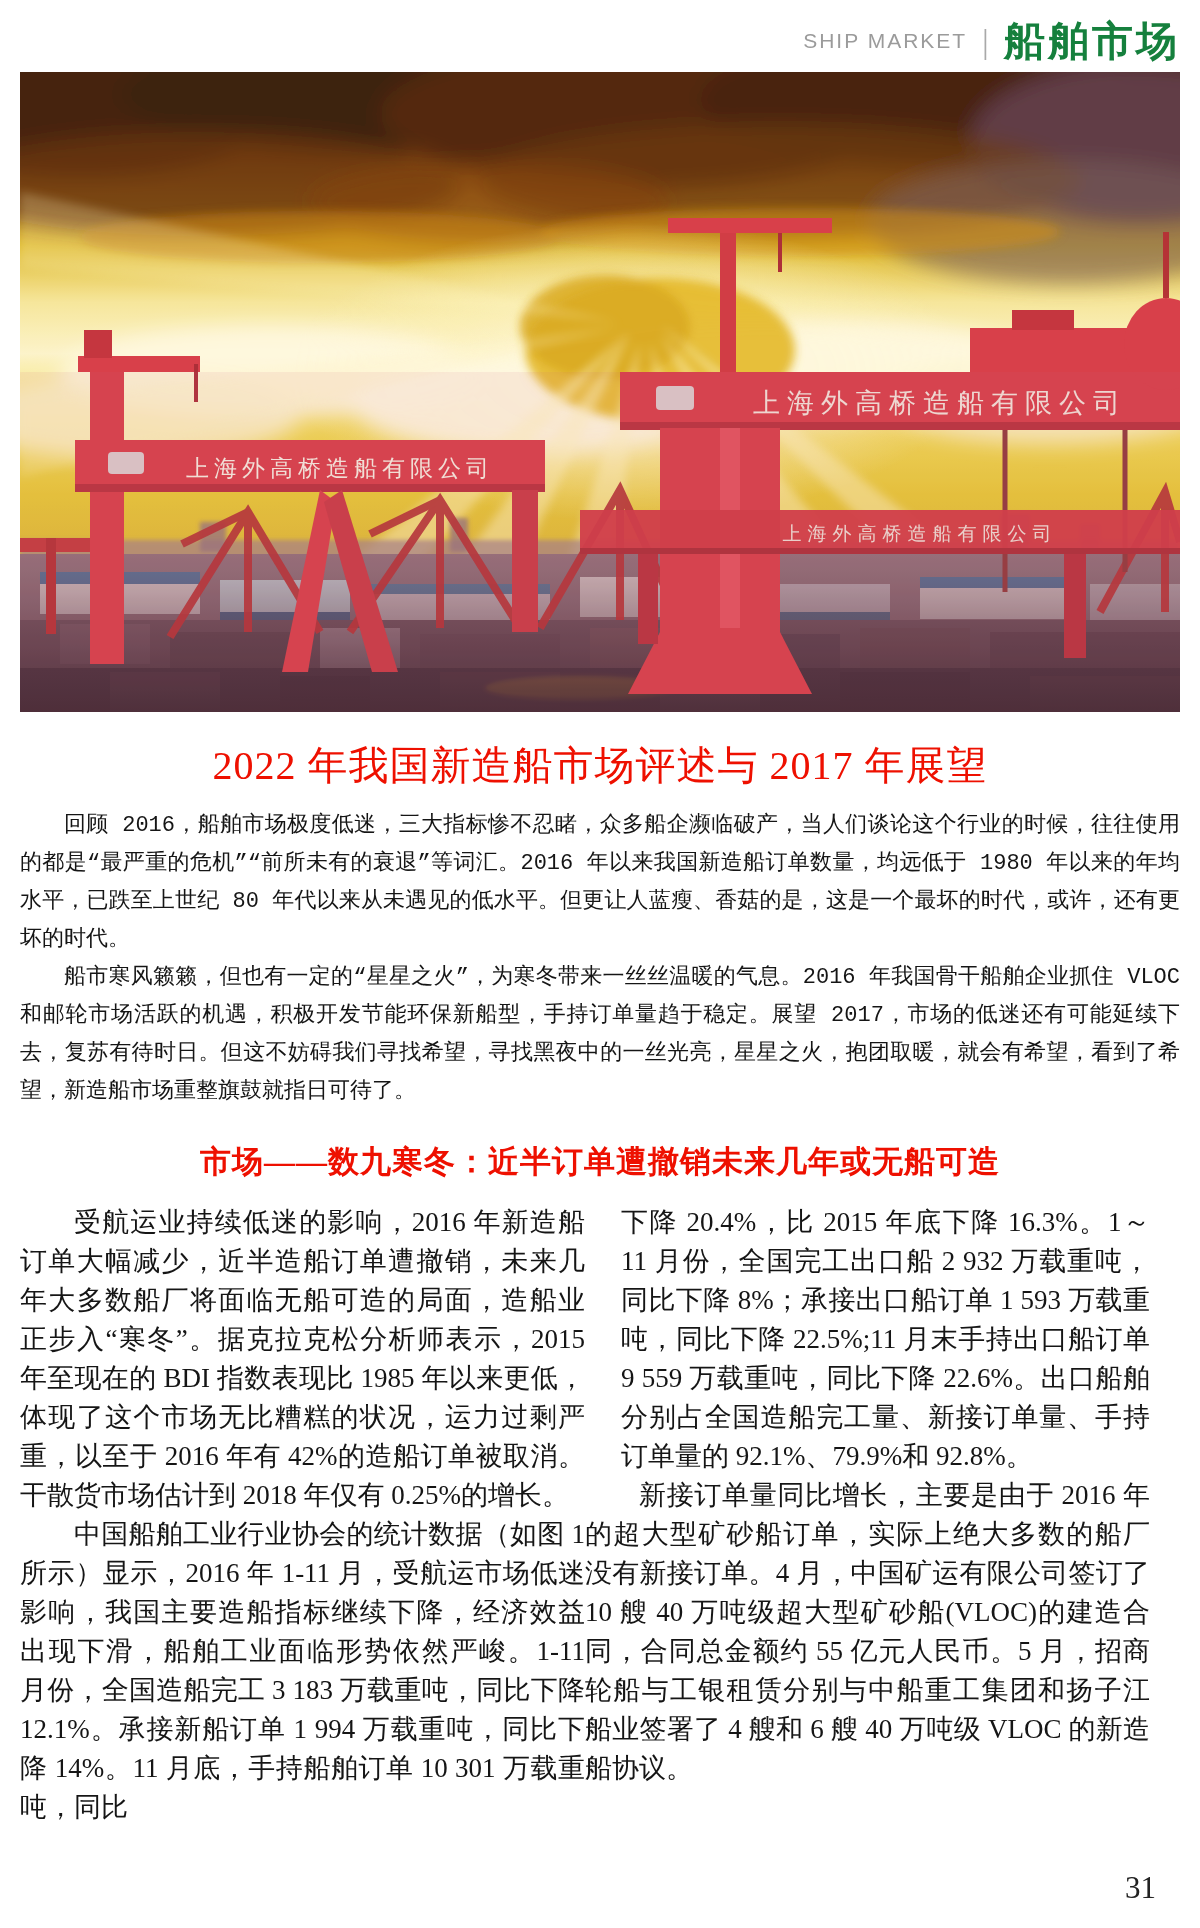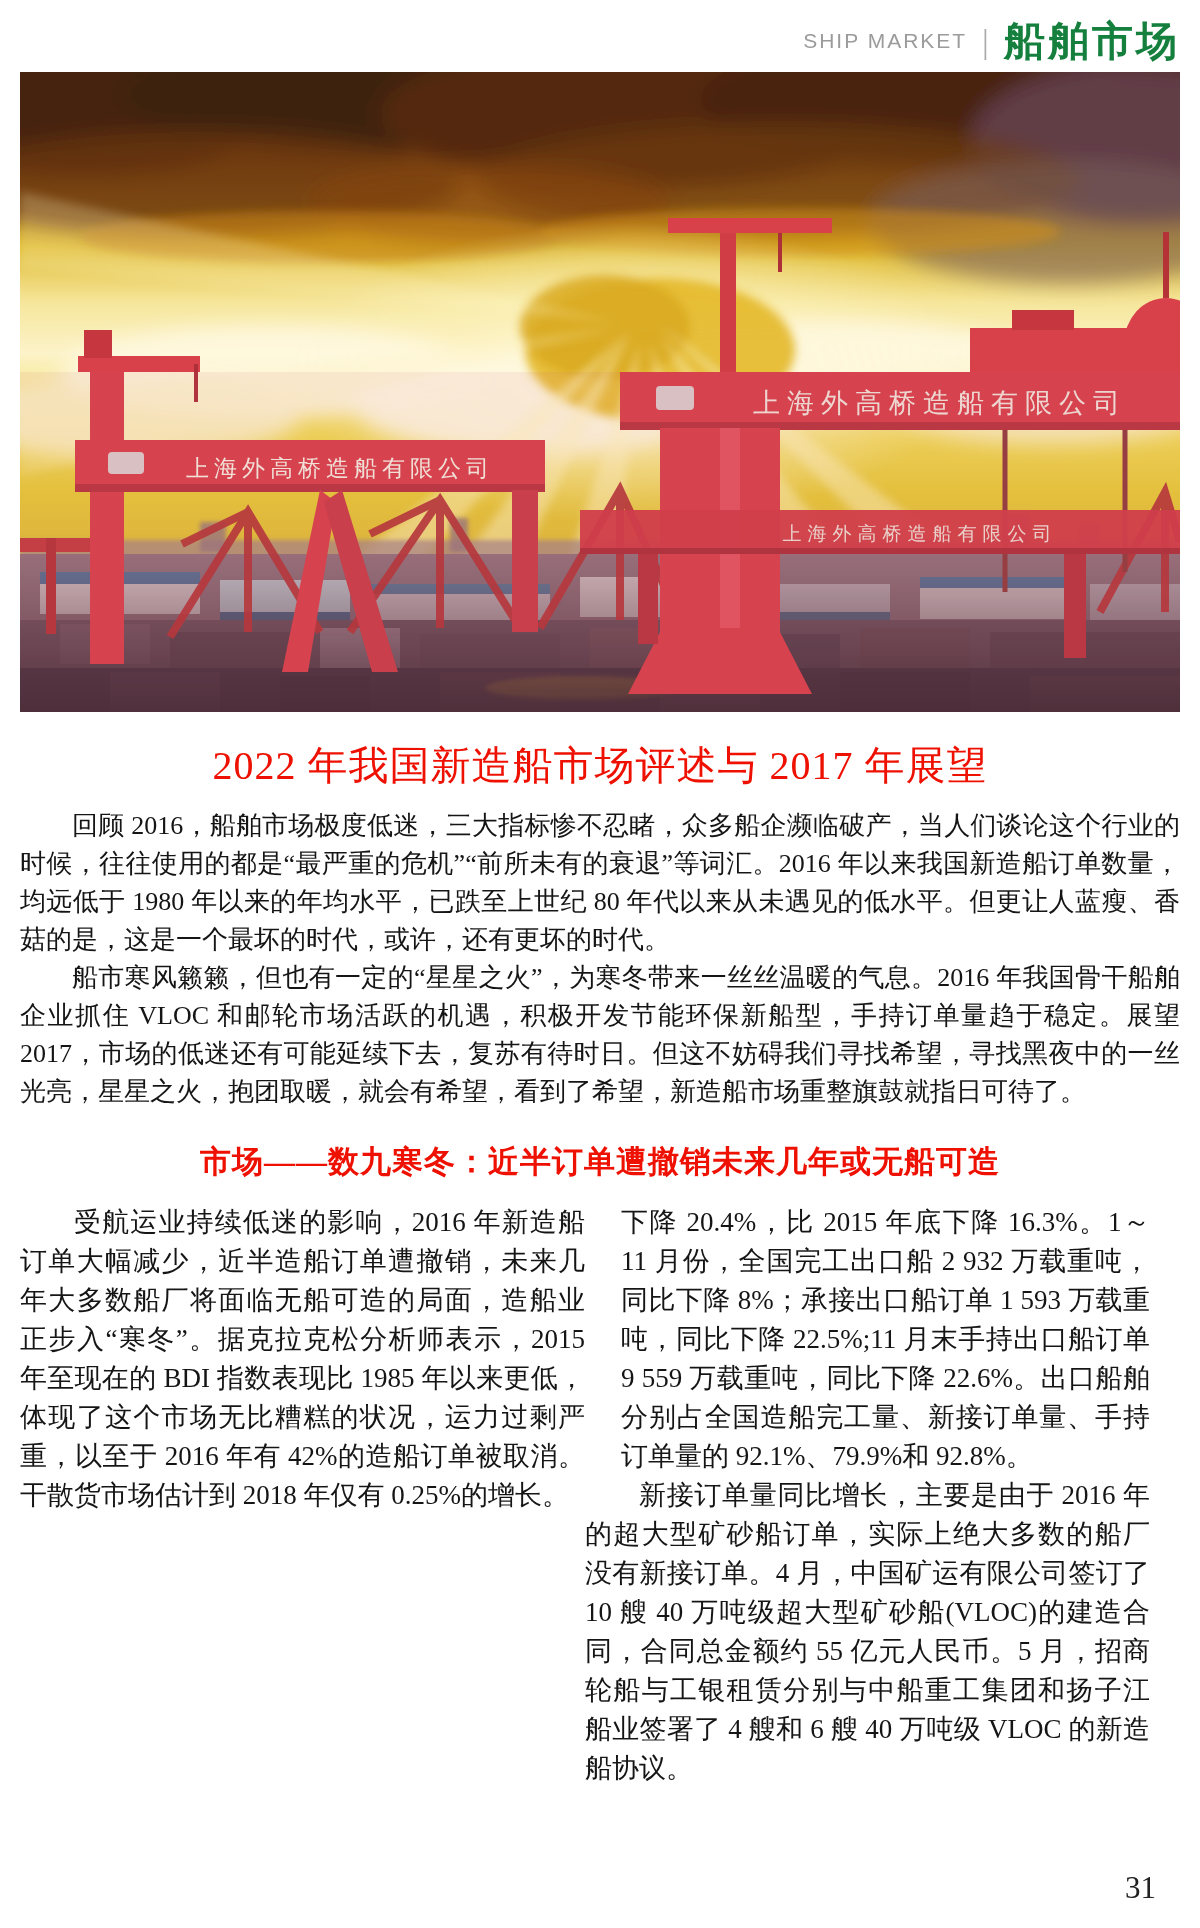--- a/index.html
+++ b/index.html
@@ -28,22 +28,22 @@
   }
   
   .photo-wrap{width:1160px;height:640px;}
   .photo-wrap svg{display:block;}
   
   .article-title{
     text-align:center;color:#ee1000;font-size:40px;font-weight:500;
     margin:26px 0 14px;letter-spacing:1px;
   }
   .intro p{
-    font-size:26px;line-height:38px;text-align:justify;text-indent:2em;
-    margin:0;text-justify:inter-ideograph;
+    font-size:22px;line-height:38px;text-align:justify;text-indent:2em;
+    margin:0;text-justify:inter-ideograph;font-family:Liberation Mono, monospace;
   }
   .section-heading{
     text-align:center;color:#ee1000;font-weight:bold;font-size:31px;
     margin:30px 0 20px;letter-spacing:1px;
   }
   .columns{display:flex;}
   .col{width:565px;}
   .col p{
     font-size:27px;line-height:39px;text-align:justify;text-indent:2em;
     margin:0;text-justify:inter-ideograph;
@@ -263,20 +263,21 @@
   <div class="intro">
     <p>回顾 2016，船舶市场极度低迷，三大指标惨不忍睹，众多船企濒临破产，当人们谈论这个行业的时候，往往使用的都是“最严重的危机”“前所未有的衰退”等词汇。2016 年以来我国新造船订单数量，均远低于 1980 年以来的年均水平，已跌至上世纪 80 年代以来从未遇见的低水平。但更让人蓝瘦、香菇的是，这是一个最坏的时代，或许，还有更坏的时代。</p>
     <p>船市寒风籁籁，但也有一定的“星星之火”，为寒冬带来一丝丝温暖的气息。2016 年我国骨干船舶企业抓住 VLOC 和邮轮市场活跃的机遇，积极开发节能环保新船型，手持订单量趋于稳定。展望 2017，市场的低迷还有可能延续下去，复苏有待时日。但这不妨碍我们寻找希望，寻找黑夜中的一丝光亮，星星之火，抱团取暖，就会有希望，看到了希望，新造船市场重整旗鼓就指日可待了。</p>
   </div>
 
   <h2 class="section-heading">市场——数九寒冬：近半订单遭撤销未来几年或无船可造</h2>
 
   <div class="columns">
     <div class="col">
       <p>受航运业持续低迷的影响，2016 年新造船订单大幅减少，近半造船订单遭撤销，未来几年大多数船厂将面临无船可造的局面，造船业正步入“寒冬”。据克拉克松分析师表示，2015 年至现在的 BDI 指数表现比 1985 年以来更低，体现了这个市场无比糟糕的状况，运力过剩严重，以至于 2016 年有 42%的造船订单被取消。干散货市场估计到 2018 年仅有 0.25%的增长。</p>
+      <p>中国船舶工业行业协会的统计数据（如图 1 所示）显示，2016 年 1-11 月，受航运市场低迷影响，我国主要造船指标继续下降，经济效益出现下滑，船舶工业面临形势依然严峻。1-11 月份，全国造船完工 3 183 万载重吨，同比下降 12.1%。承接新船订单 1 994 万载重吨，同比下降 14%。11 月底，手持船舶订单 10 301 万载重吨，同比</p>
     </div>
     <div class="col">
       <p class="no-indent">下降 20.4%，比 2015 年底下降 16.3%。1～11 月份，全国完工出口船 2 932 万载重吨，同比下降 8%；承接出口船订单 1 593 万载重吨，同比下降 22.5%;11 月末手持出口船订单 9 559 万载重吨，同比下降 22.6%。出口船舶分别占全国造船完工量、新接订单量、手持订单量的 92.1%、79.9%和 92.8%。</p>
       <p>新接订单量同比增长，主要是由于 2016 年的超大型矿砂船订单，实际上绝大多数的船厂没有新接订单。4 月，中国矿运有限公司签订了 10 艘 40 万吨级超大型矿砂船(VLOC)的建造合同，合同总金额约 55 亿元人民币。5 月，招商轮船与工银租赁分别与中船重工集团和扬子江船业签署了 4 艘和 6 艘 40 万吨级 VLOC 的新造船协议。</p>
     </div>
   </div>
 
 </div>
 
 <div class="page-number">31</div>

